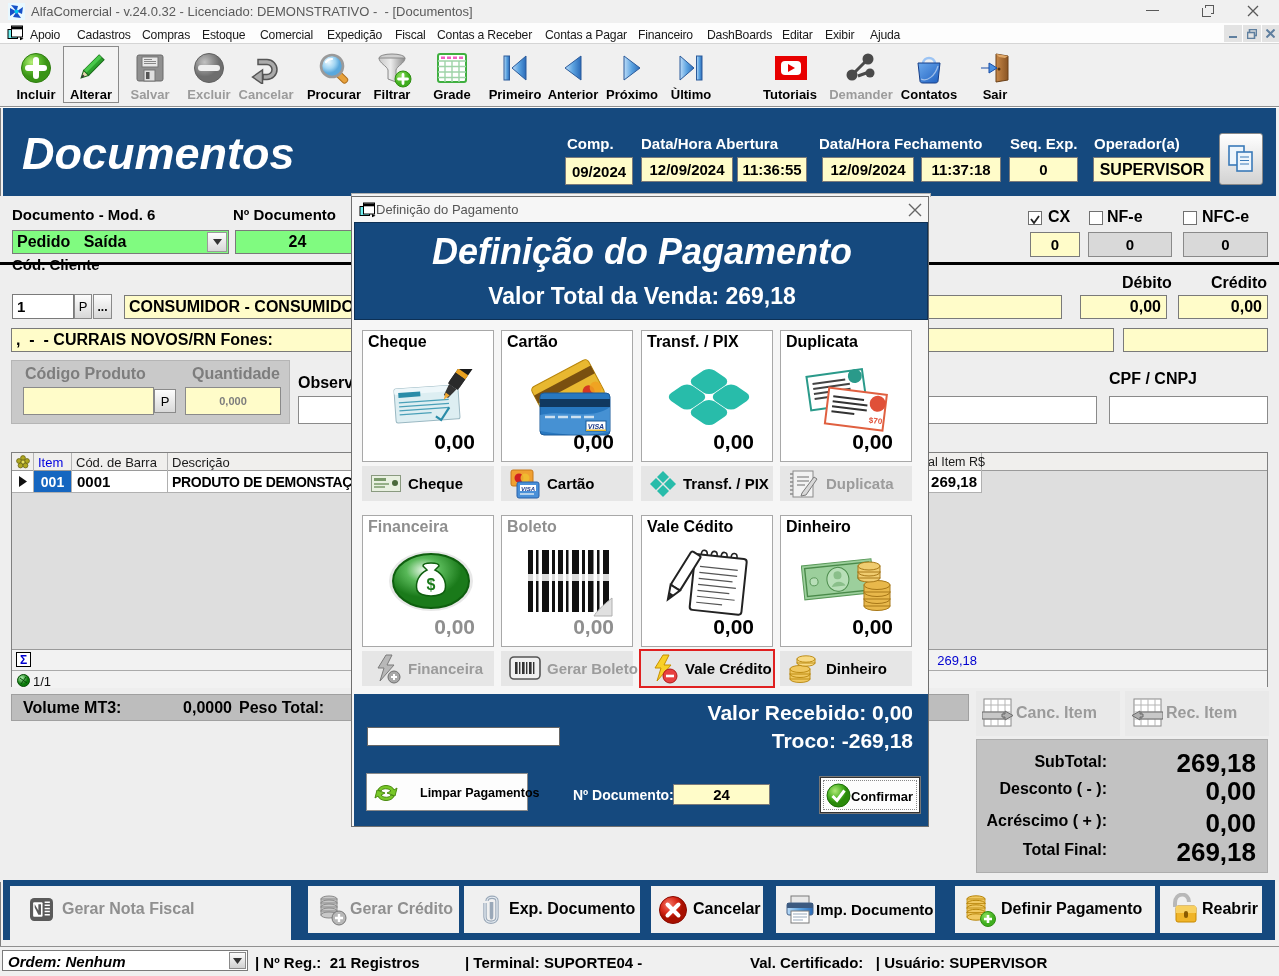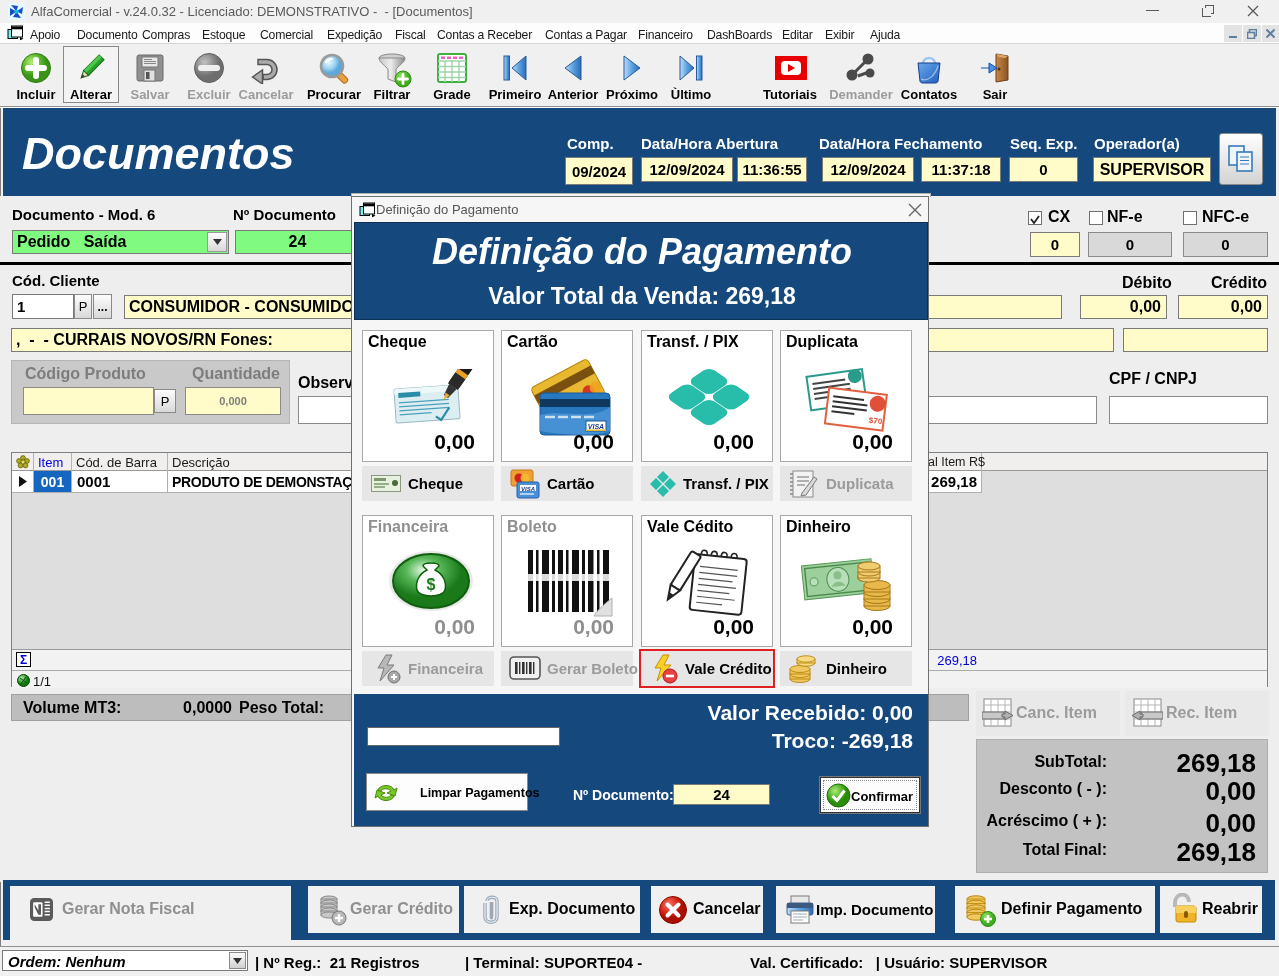--- a/index.html
+++ b/index.html
@@ -40,21 +40,21 @@
 
 <div class="abs" style="left:0;top:23px;width:1279px;height:21px;background:#fdfdfd;border-bottom:1px solid #d5d5d5;">
   <svg class="abs" style="left:7px;top:2px" width="18" height="16" viewBox="0 0 18 16">
     <rect x="1" y="4.5" width="9.5" height="9" fill="#70f0f0" stroke="#000"></rect>
     <rect x="4.5" y="1" width="11" height="11" fill="#fff" stroke="#000"></rect>
     <rect x="5" y="1.5" width="10" height="2.8" fill="#000"></rect>
     <path d="M13 12 L16.5 13.8 L13 15.3 Z" fill="#000"></path>
   </svg>
   <div class="abs" style="left:30px;top:5px;font-size:12.2px;letter-spacing:-0.2px;color:#1a1a1a;white-space:nowrap;">
     <span class="abs" style="left:0px">Apoio</span>
-    <span class="abs" style="left:47px">Documento</span>
+    <span class="abs" style="left:47px">Cadastros</span>
     <span class="abs" style="left:112px">Compras</span>
     <span class="abs" style="left:172px">Estoque</span>
     <span class="abs" style="left:230px">Comercial</span>
     <span class="abs" style="left:297px">Expedição</span>
     <span class="abs" style="left:365px">Fiscal</span>
     <span class="abs" style="left:407px">Contas a Receber</span>
     <span class="abs" style="left:515px">Contas a Pagar</span>
     <span class="abs" style="left:608px">Financeiro</span>
     <span class="abs" style="left:677px">DashBoards</span>
     <span class="abs" style="left:752px">Editar</span>
@@ -334,21 +334,21 @@
   <div class="abs" style="left:1089px;top:15px;width:14px;height:14px;background:#fff;border:1px solid #707070;"></div>
   <div class="lbl" style="left:1107px;top:12px;font-size:16px;">NF-e</div>
   <div class="abs" style="left:1183px;top:15px;width:14px;height:14px;background:#fff;border:1px solid #707070;"></div>
   <div class="lbl" style="left:1202px;top:12px;font-size:16px;">NFC-e</div>
   <div class="yel cc" style="left:1030px;top:36px;width:50px;height:25px;">0</div>
   <div class="abs cc" style="left:1088px;top:36px;width:84px;height:25px;background:#d9d9d9;border:1px solid #8a8a8a;font-size:15px;font-weight:bold;">0</div>
   <div class="abs cc" style="left:1183px;top:36px;width:85px;height:25px;background:#d9d9d9;border:1px solid #8a8a8a;font-size:15px;font-weight:bold;">0</div>
 
   <div class="abs" style="left:0;top:66px;width:1279px;height:3px;background:#000;"></div>
 
-  <div class="lbl" style="left:12px;top:76px;">Cód. Cliente</div>
+  <div class="lbl" style="left:12px;top:60px;">Cód. Cliente</div>
   <div class="lbl" style="left:1122px;top:78px;font-size:16px;">Débito</div>
   <div class="lbl" style="left:1211px;top:78px;font-size:16px;">Crédito</div>
   <div class="abs" style="left:12px;top:98px;width:62px;height:25px;background:#fff;border:1px solid #7a7a7a;font-size:15px;font-weight:bold;padding:3px 0 0 4px;">1</div>
   <div class="abs cc" style="left:74px;top:98px;width:18px;height:25px;background:linear-gradient(#fdfdfd,#d8d8d8);border:1px solid #8a8a8a;font-size:13px;">P</div>
   <div class="abs cc" style="left:93px;top:98px;width:19px;height:25px;background:linear-gradient(#fdfdfd,#d8d8d8);border:1px solid #8a8a8a;font-size:12px;font-weight:bold;">...</div>
   <div class="yel" style="left:124px;top:99px;width:938px;height:24px;padding:2px 0 0 4px;font-size:16px;">CONSUMIDOR - CONSUMIDOR</div>
   <div class="yel" style="left:1080px;top:99px;width:87px;height:24px;padding:2px 5px 0 0;font-size:16px;text-align:right;">0,00</div>
   <div class="yel" style="left:1178px;top:99px;width:90px;height:24px;padding:2px 5px 0 0;font-size:16px;text-align:right;">0,00</div>
 
   <div class="yel" style="left:11px;top:132px;width:1103px;height:24px;padding:2px 0 0 4px;font-size:16px;">,&nbsp; -&nbsp; - CURRAIS NOVOS/RN Fones:</div>

